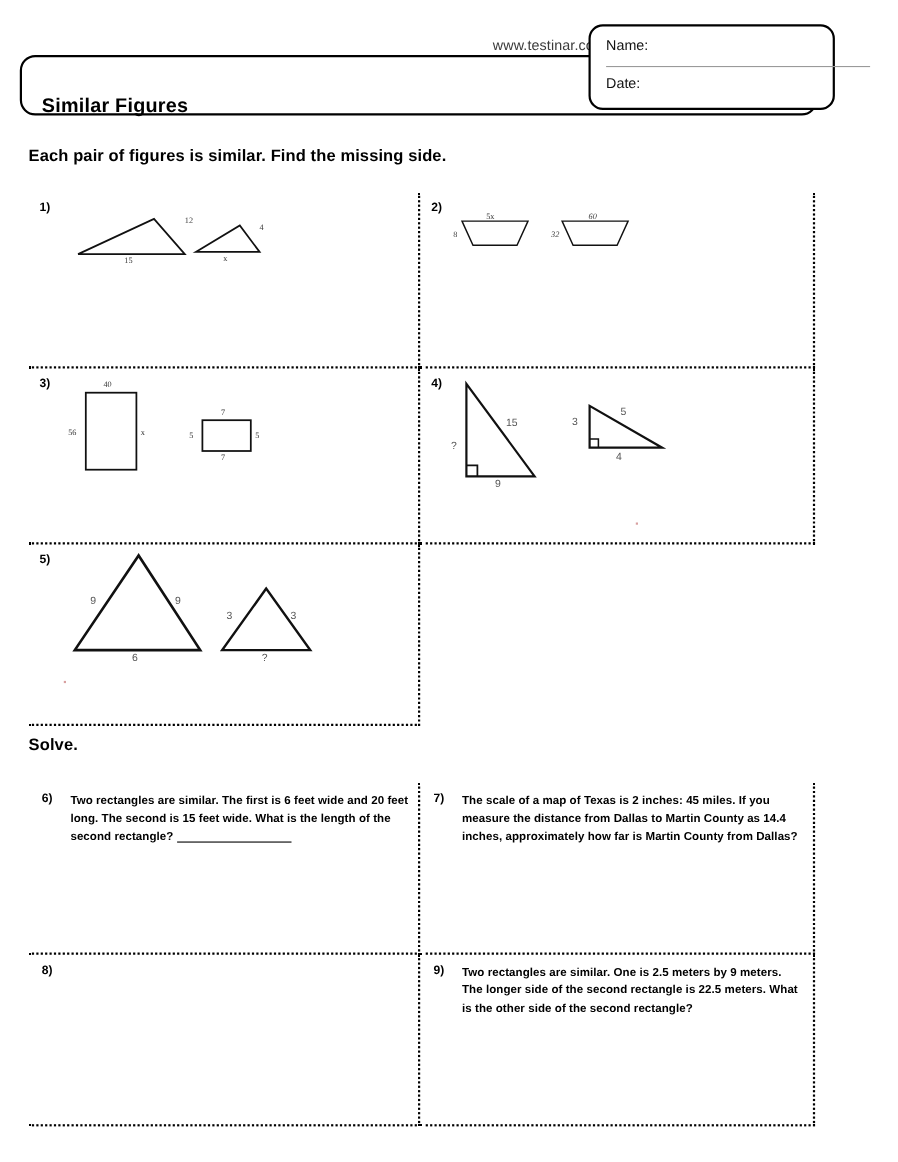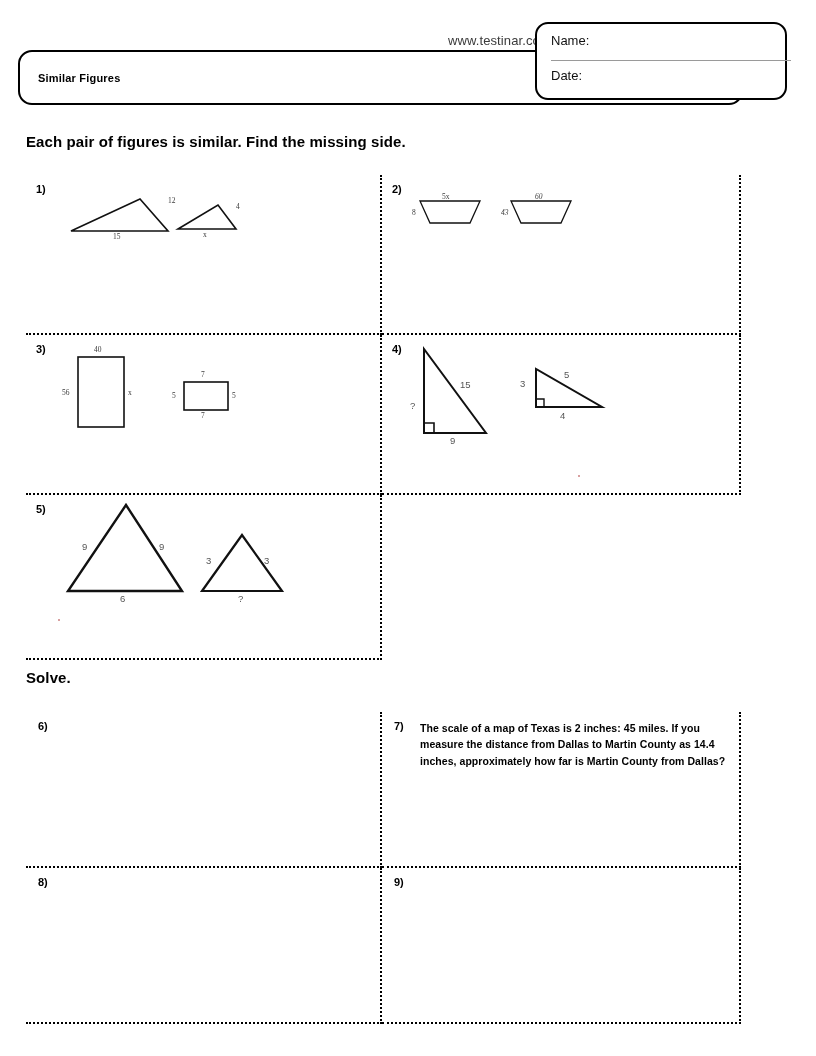--- a/index.html
+++ b/index.html
@@ -26,40 +26,40 @@
     position: absolute;
     left: 18px; top: 50px;
     width: 725px; height: 55px;
     border: 2.5px solid #000;
     border-radius: 14px;
     box-sizing: border-box;
     background: #fff;
   }
   .title-text {
     position: absolute;
-    left: 38px; top: 72px;
-    font-size: 11px;
+    left: 38px; top: 86px;
+    font-size: 18px;
     font-weight: bold;
     letter-spacing: .2px;
     white-space: nowrap;
     text-align: center;
   }
   .site-url {
     position: absolute;
     left: 448px; top: 33px;
     font-size: 13px;
     color: #3a3a3a;
     letter-spacing: .1px;
     white-space: nowrap;
     z-index: 3;
   }
   .namedate-box {
     position: absolute;
     left: 535px; top: 22px;
-    width: 252px; height: 78px;
+    width: 224px; height: 78px;
     border: 2.5px solid #000;
     border-radius: 13px;
     background: #fff;
     box-sizing: border-box;
     z-index: 4;
   }
   .nd-label {
     position: absolute;
     left: 14px;
     font-size: 13px;
@@ -202,21 +202,21 @@
       </svg>
       <span class="fig-label" style="left:24px; top:-3px;">5x</span>
       <span class="fig-label" style="left:-6px; top:13px;">8</span>
     </div>
 
     <div class="fig" style="left:127px; top:20px;font-style:italic;">
       <svg width="78" height="36" viewBox="0 0 78 36">
         <polygon points="2,6 62,6 52,28 12,28" fill="#fff" stroke="#111" stroke-width="1.3"></polygon>
       </svg>
       <span class="fig-label" style="left:26px; top:-3px;">60</span>
-      <span class="fig-label" style="left:-8px; top:13px;">43</span>
+      <span class="fig-label" style="left:-8px; top:13px;">32</span>
     </div>
   </div>
 
   <div class="grid-cell" style="left:0; top:160px; width:356px; height:160px;">
     <span class="cell-num">3)</span>
 
     <div class="fig" style="left:50px; top:20px;">
       <svg width="62" height="78" viewBox="0 0 62 78">
         <rect x="2" y="2" width="46" height="70" fill="#fff" stroke="#111" stroke-width="1.6"></rect>
       </svg>
@@ -284,27 +284,29 @@
     <span class="stray-dot" style="left:32px; top:124px;"></span>
   </div>
 </div>
 
 <div class="instruction" id="instr-2">Solve.</div>
 
 <div class="grid" style="left:26px; top:712px; width:715px; height:312px;">
 
   <div class="grid-cell" style="left:0; top:0; width:356px; height:156px;">
     <span class="cell-num wide">6)</span>
+    <div class="prob-text"><span>Two rectangles are similar. The first is 6 feet wide and 20 feet long. The second is 15 feet wide. What is the length of the second rectangle?</span><span class="answer-blank"></span></div>
   </div>
 
   <div class="grid-cell" style="left:356px; top:0; width:359px; height:156px;">
     <span class="cell-num wide">7)</span>
     <div class="prob-text">The scale of a map of Texas is 2 inches: 45 miles. If you measure the distance from Dallas to Martin County as 14.4 inches, approximately how far is Martin County from Dallas?</div>
   </div>
 
   <div class="grid-cell" style="left:0; top:156px; width:356px; height:156px;">
     <span class="cell-num wide">8)</span>
   </div>
 
   <div class="grid-cell" style="left:356px; top:156px; width:359px; height:156px;">
     <span class="cell-num wide">9)</span>
+    <div class="prob-text">Two rectangles are similar. One is 2.5 meters by 9 meters. The longer side of the second rectangle is 22.5 meters. What is the other side of the second rectangle?</div>
   </div>
 </div>
 
 </body></html>

